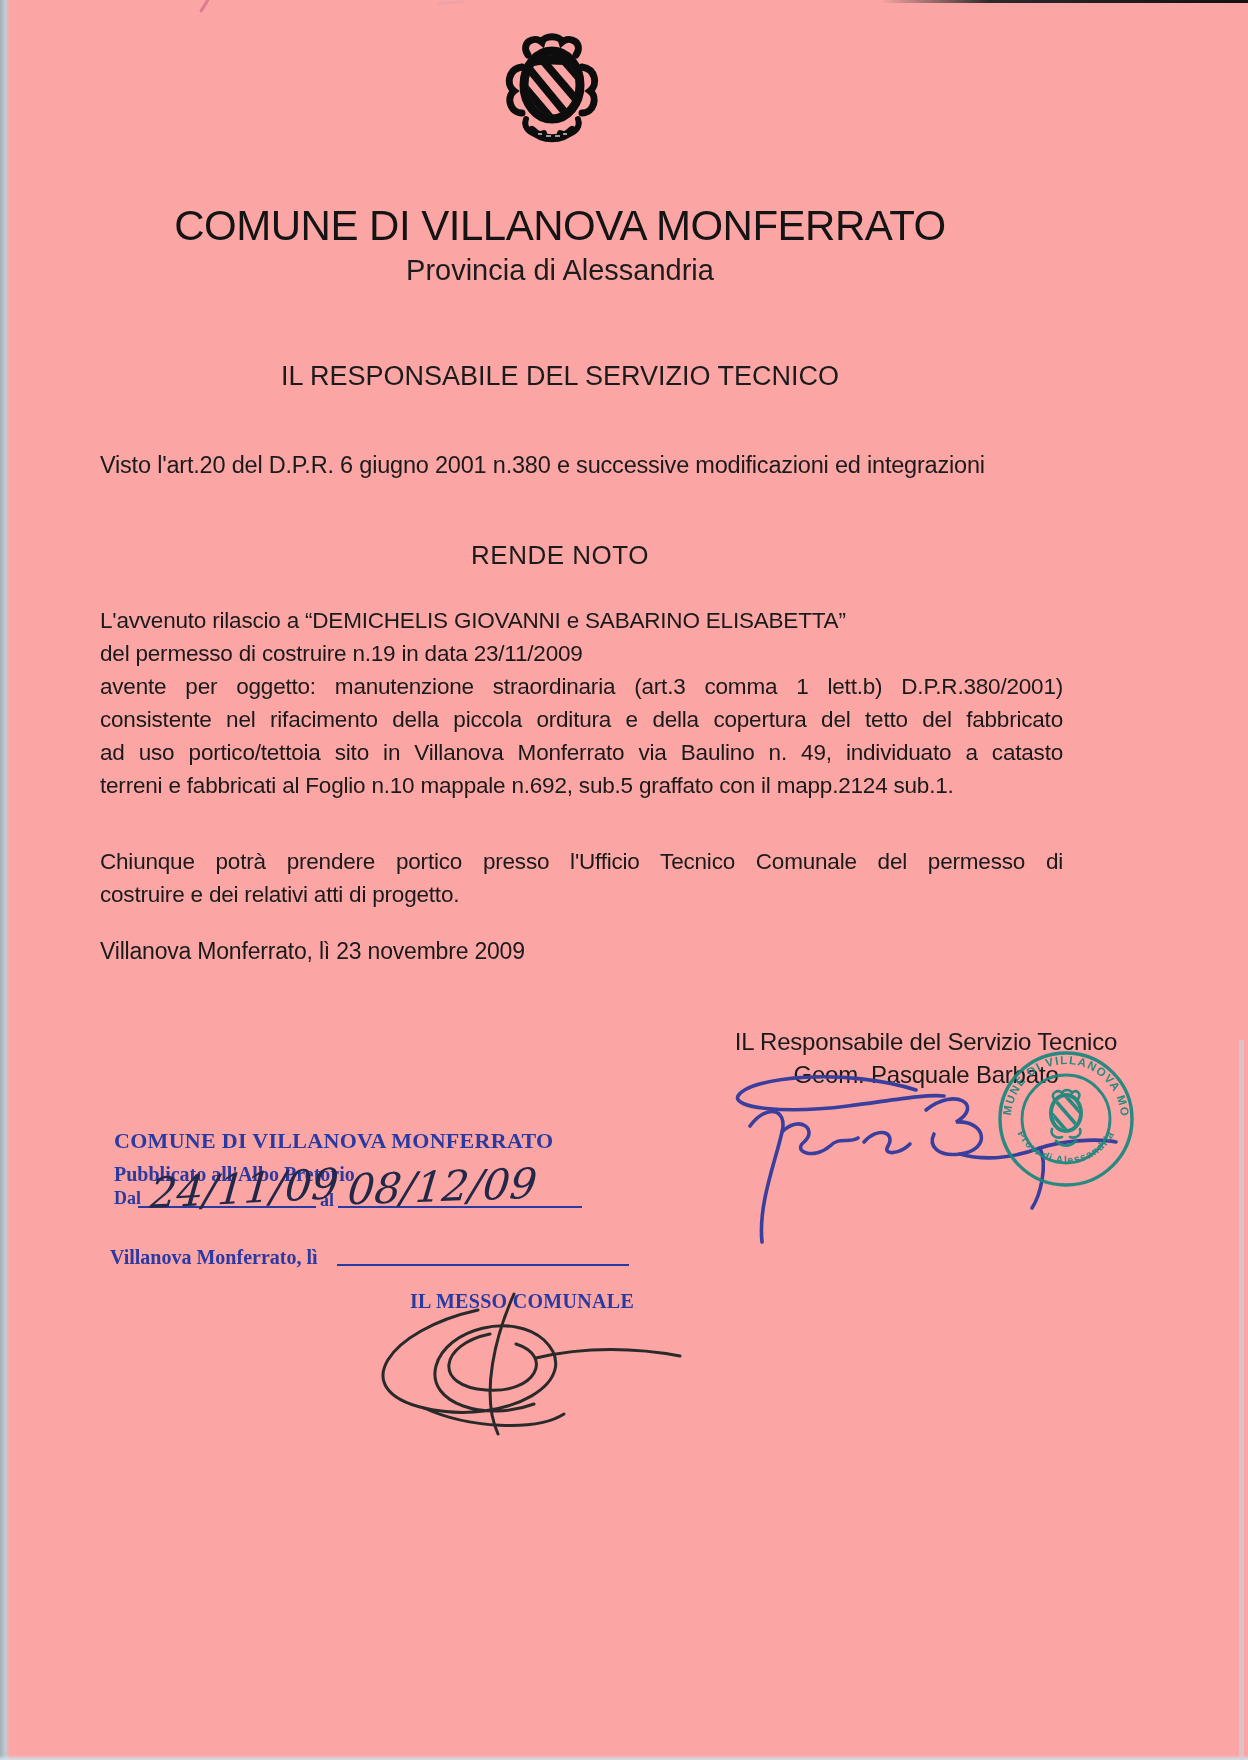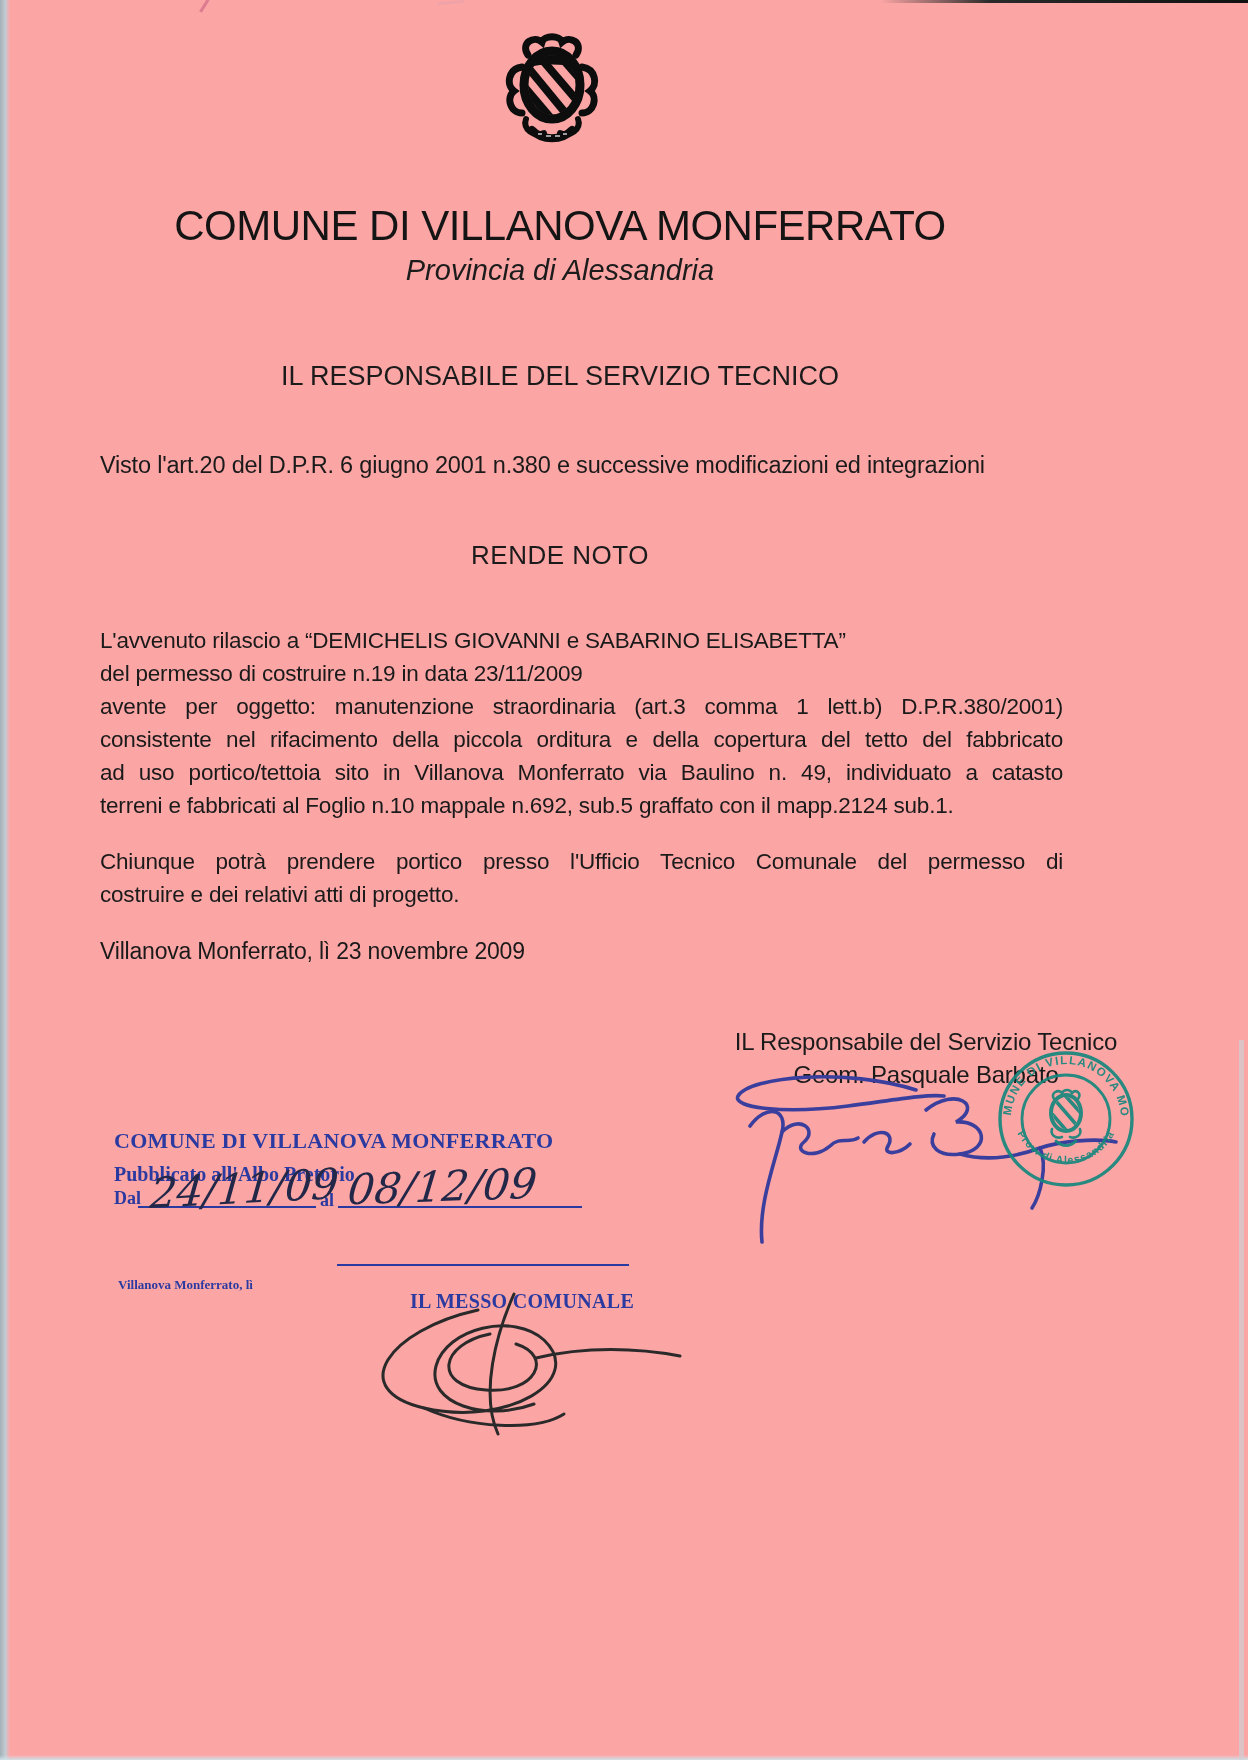--- a/index.html
+++ b/index.html
@@ -21,28 +21,28 @@
   .edge-right-low{position:absolute;right:4px;top:1040px;bottom:0;width:5px;
     background:#ccd2d8;opacity:.65;}
   .pink-mark{position:absolute;left:203px;top:-2px;width:3px;height:15px;
     background:#d4718c;transform:rotate(32deg);opacity:.8;}
   .pink-mark2{position:absolute;left:438px;top:1px;width:26px;height:3px;
     background:#dda0ae;transform:rotate(-4deg);opacity:.4;}
 
   
   .ccol{position:absolute;left:0;width:1120px;text-align:center;}
   .title{top:202px;font-size:42px;letter-spacing:-.5px;color:#141414;}
-  .subtitle{top:254px;font-size:29px;font-style:italic;color:#1c1c1c;}
+  .subtitle{top:254px;font-size:29px;color:#1c1c1c;}
   .heading{top:361px;font-size:27px;color:#1b1b1b;}
   .announce{top:540px;font-size:26px;letter-spacing:.5px;color:#1b1b1b;}
 
   .visto{position:absolute;left:100px;top:452px;width:1000px;
     font-size:23.5px;white-space:nowrap;letter-spacing:-.2px;}
 
-  .bodyblock{position:absolute;left:100px;top:624px;width:963px;}
+  .bodyblock{position:absolute;left:100px;top:604px;width:963px;}
   .bodyblock .bl{font-size:22.5px;line-height:33px;letter-spacing:-.2px;
     text-align:left;white-space:nowrap;}
   .bodyblock .bl.jl{white-space:normal;text-align:justify;text-align-last:justify;}
   .para2{position:absolute;left:100px;top:845px;width:963px;}
   .dateline{position:absolute;left:100px;top:938px;font-size:23px;letter-spacing:-.2px;}
 
   .sigblock{position:absolute;left:724px;top:1028px;width:404px;text-align:center;}
   .sigblock .role{font-size:24px;letter-spacing:-.2px;}
   .sigblock .name{font-size:24px;margin-top:5px;letter-spacing:-.2px;}
 
@@ -53,21 +53,21 @@
   .blacksig-svg{left:328px;top:1282px;}
 
   
   .pub{color:#2b3aa0;font-family:"Liberation Serif",serif;font-weight:bold;}
   .pub-title{position:absolute;left:114px;top:1128px;font-size:22px;letter-spacing:.3px;}
   .pub-line1{position:absolute;left:114px;top:1151px;font-size:20px;margin-top:12px;}
   .pub-dal{position:absolute;left:114px;top:1188px;font-size:18px;}
   .pub-al{position:absolute;left:320px;top:1190px;font-size:18px;}
   .u1{position:absolute;left:138px;top:1206px;width:178px;border-bottom:2px solid #2b3aa0;}
   .u2{position:absolute;left:338px;top:1206px;width:244px;border-bottom:2px solid #2b3aa0;}
-  .pub-place{position:absolute;left:118px;top:1246px;font-size:13px;margin-top:31px;}
+  .pub-place{position:absolute;left:110px;top:1246px;font-size:20px;}
   .u3{position:absolute;left:337px;top:1264px;width:292px;border-bottom:2px solid #2b3aa0;}
   .pub-messo{position:absolute;left:410px;top:1290px;font-size:20px;letter-spacing:.3px;}
 
   .hw{position:absolute;color:#232848;
     font-family:"DejaVu Serif",serif;font-style:italic;
     font-size:42px;font-weight:normal;line-height:1;}
   .hw-dal{left:150px;top:1168px;transform:rotate(-3deg) skewX(-8deg);}
   .hw-al{left:348px;top:1166px;transform:rotate(-2deg) skewX(-8deg);}
 </style>
 </head>

